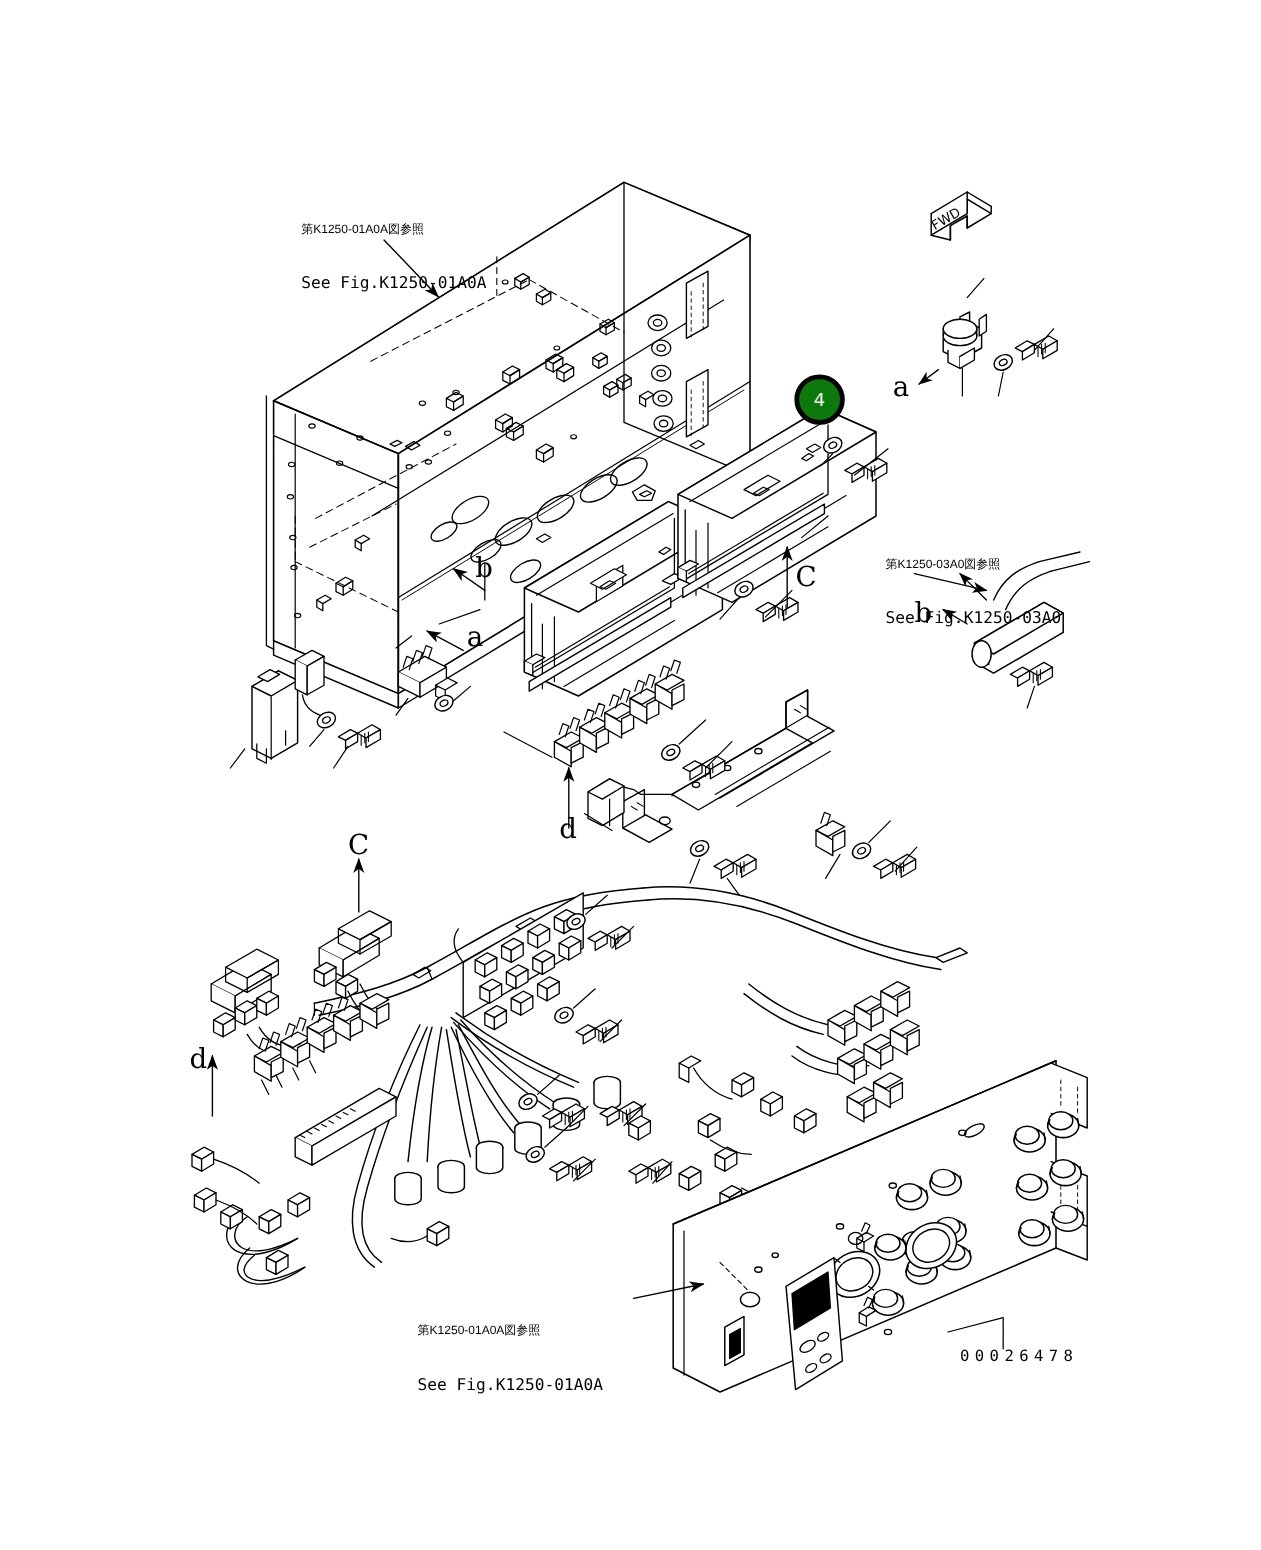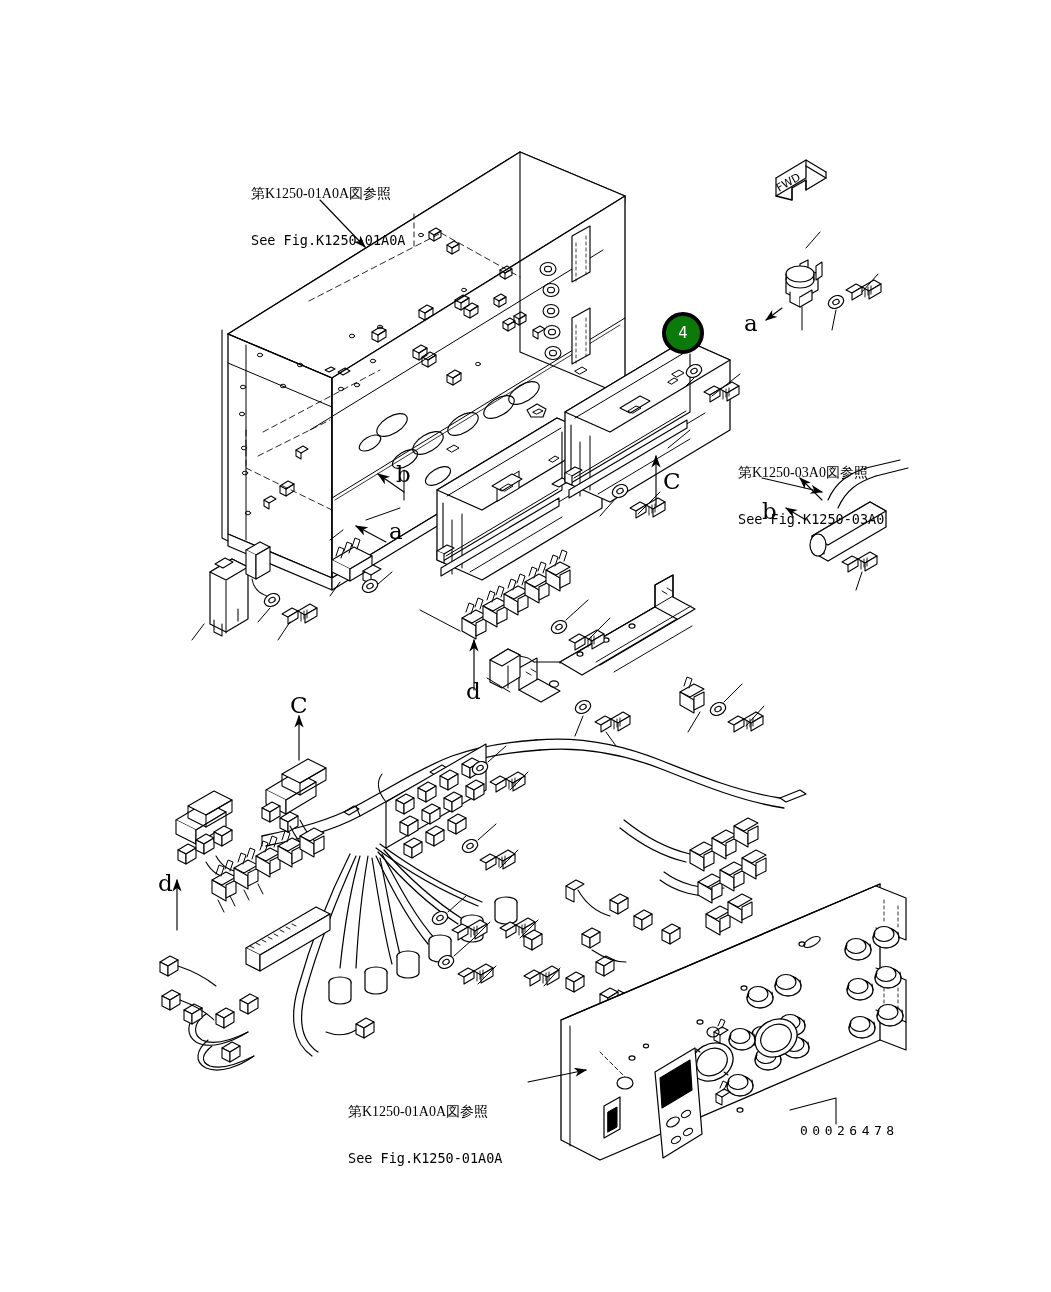--- a/index.html
+++ b/index.html
@@ -28,21 +28,21 @@
     position: absolute;
     font-family: "DejaVu Sans Mono", monospace;
     color: #000;
     white-space: pre;
     line-height: 1.15;
   }
   .ref-label {
     font-size: 13.5px;
     letter-spacing: 0px;
   }
-  .ref-label .jp { font-family: Liberation Serif, serif; font-size: 14px; }
+  .ref-label .jp { font-family: Liberation Sans, sans-serif; font-size: 10px; }
   .dwg-no {
     font-size: 13px;
     letter-spacing: 4.5px;
   }
   .callout-letter {
     position: absolute;
     font-family: "DejaVu Serif", serif;
     font-size: 23px;
     color: #000;
     line-height: 1;

